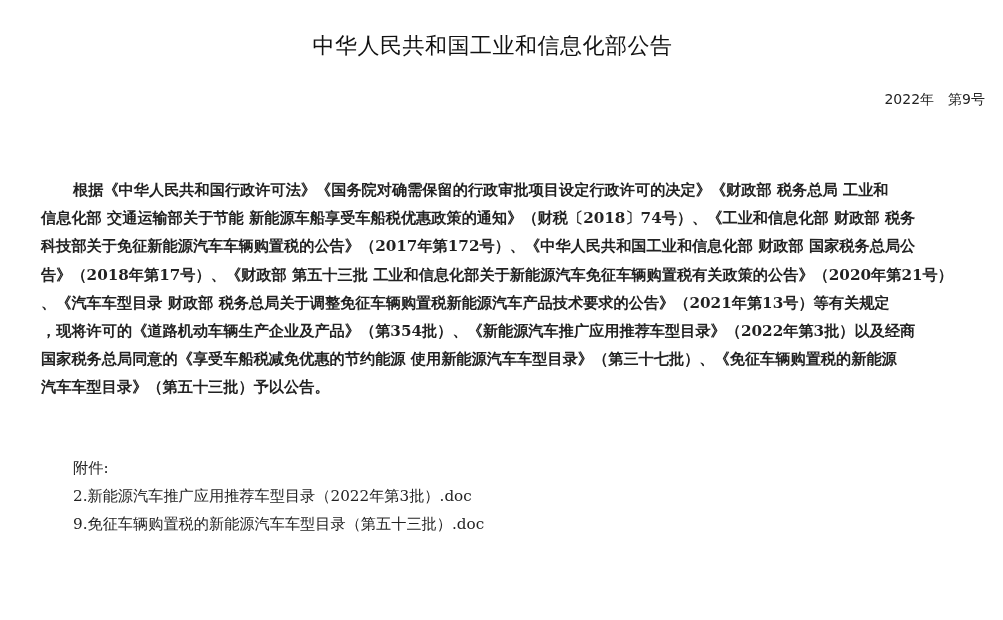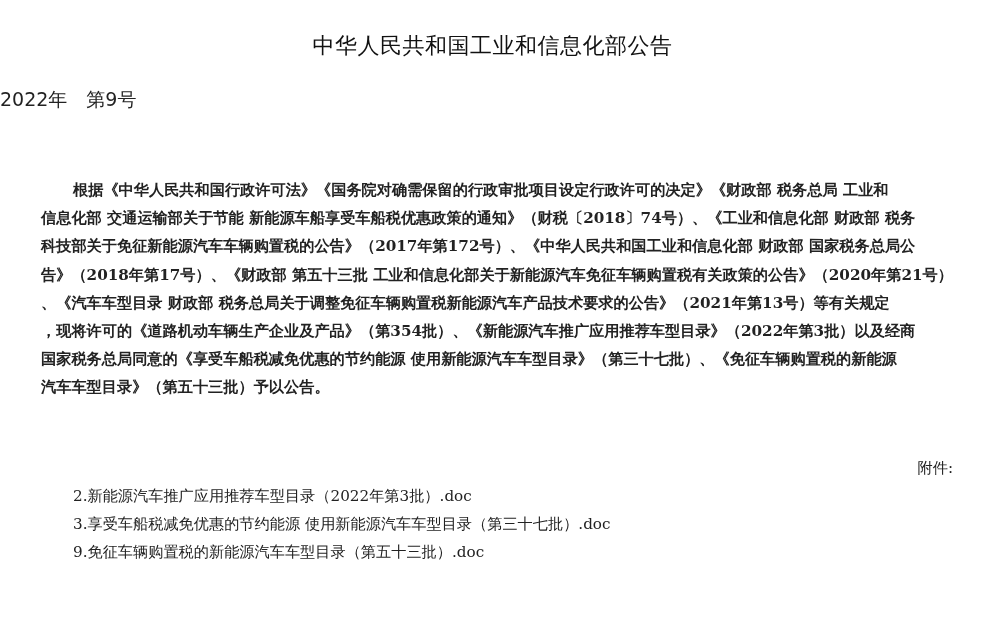--- a/index.html
+++ b/index.html
@@ -11,36 +11,36 @@
     }
     .title {
       position: absolute; left: 0; top: 14px; width: 985px;
       text-align: center;
       font-family: "DejaVu Sans", "Liberation Sans", sans-serif;
       font-weight: normal; font-size: 22px; letter-spacing: 0.5px;
       line-height: 34px; color: #111;
     }
     .docno {
       position: absolute; left: 0; top: 89px; width: 985px;
-      text-align: left;
+      text-align: right;
       font-family: "DejaVu Sans", "Liberation Sans", sans-serif;
-      font-size: 19px; line-height: 20px; color: #222;
+      font-size: 14px; line-height: 20px; color: #222;
       white-space: pre;
     }
     .body {
       position: absolute; left: 41px; top: 176px; width: 910px;
       font-size: 15.2px; line-height: 28.2px; color: #222;
     }
     .body .line { white-space: nowrap; display: block; height: 28.2px; font-weight: bold; }
     .body .line.indent { padding-left: 32px; }
     .attach {
       position: absolute; left: 73px; top: 454px; width: 880px;
       font-size: 15.2px; line-height: 28px; color: #222;
     }
-    .attach .label { display: block; height: 28px; text-align: right; }
+    .attach .label { display: block; height: 28px; }
     .attach a { display: block; height: 28px; color: #222; text-decoration: none; cursor: pointer; white-space: nowrap; }
   </style>
 </head>
 <body>
 
 <h1 class="title">中华人民共和国工业和信息化部公告</h1>
 <div class="docno">2022年　第9号</div>
 
 <div class="body">
   <span class="line indent">根据《中华人民共和国行政许可法》《国务院对确需保留的行政审批项目设定行政许可的决定》《财政部 税务总局 工业和</span>
@@ -49,15 +49,14 @@
   <span class="line">告》（2018年第17号）、《财政部 第五十三批 工业和信息化部关于新能源汽车免征车辆购置税有关政策的公告》（2020年第21号）</span>
   <span class="line">、《汽车车型目录 财政部 税务总局关于调整免征车辆购置税新能源汽车产品技术要求的公告》（2021年第13号）等有关规定</span>
   <span class="line">，现将许可的《道路机动车辆生产企业及产品》（第354批）、《新能源汽车推广应用推荐车型目录》（2022年第3批）以及经商</span>
   <span class="line">国家税务总局同意的《享受车船税减免优惠的节约能源 使用新能源汽车车型目录》（第三十七批）、《免征车辆购置税的新能源</span>
   <span class="line">汽车车型目录》（第五十三批）予以公告。</span>
 </div>
 
 <div class="attach">
   <span class="label">附件:</span>
   <a>2.新能源汽车推广应用推荐车型目录（2022年第3批）.doc</a>
-  <a>3.享受车船税减免优惠的节约能源 使用新能源汽车车型目录（第三十七批）.doc</a>
   <a>9.免征车辆购置税的新能源汽车车型目录（第五十三批）.doc</a>
 </div>
 
 </body></html>

